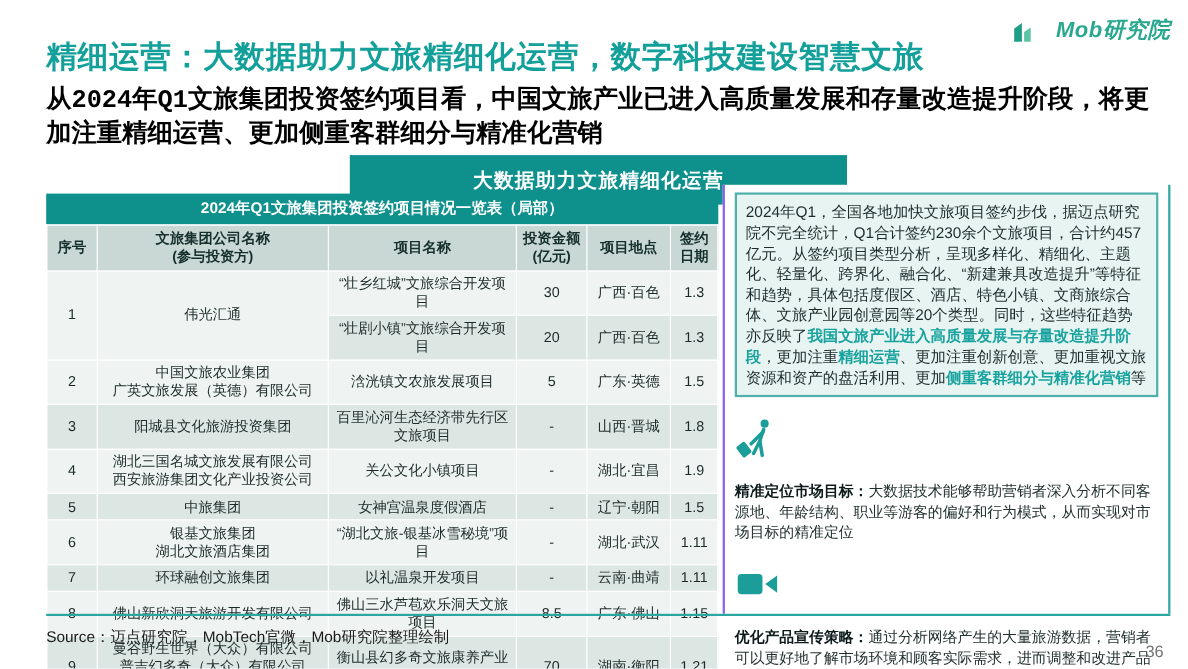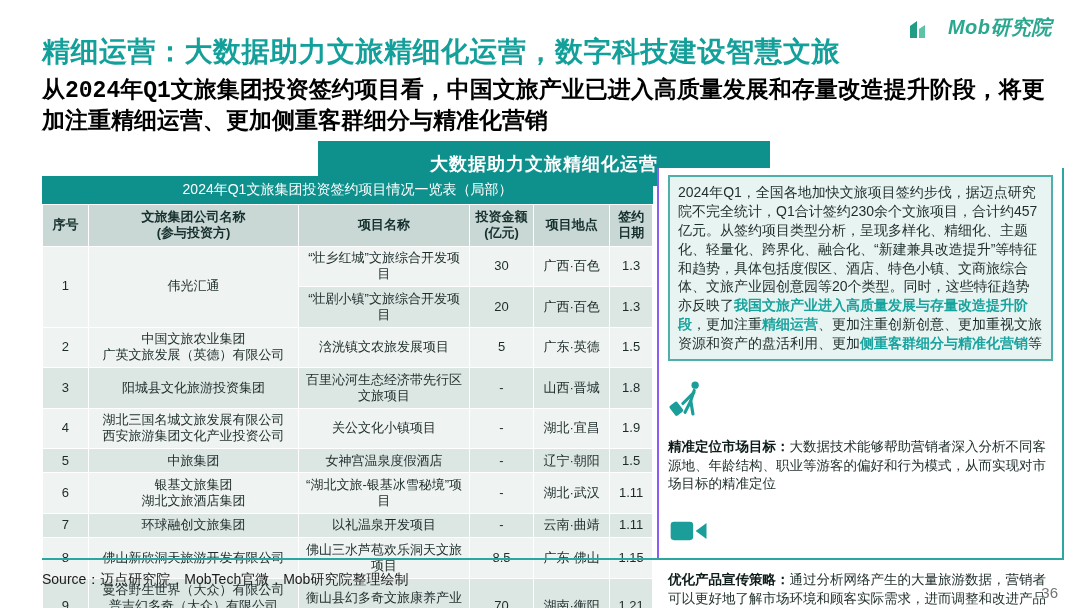--- a/index.html
+++ b/index.html
@@ -1,34 +1,34 @@
 <!DOCTYPE html>
 <html><head>
 <meta charset="utf-8">
 <style>
   * { margin:0; padding:0; box-sizing:border-box; }
   html,body { background:#fff; }
   body { font-family:"Liberation Sans","DejaVu Sans",sans-serif; }
   .slide { position:relative; width:1080px; height:608px; background:#fff; overflow:hidden; }
 
   
-  .logo { position:absolute; top:14px; right:28px; display:flex; align-items:center; gap:16px; }
+  .logo { position:absolute; top:14px; right:16px; display:flex; align-items:center; gap:16px; }
   .logo-text { font-size:20px; font-weight:bold; font-style:italic; color:#2aa88f; letter-spacing:0.5px; }
 
   
   .title { position:absolute; left:42px; top:33px; width:980px; font-size:28px; font-weight:bold; color:#14a09a; letter-spacing:0.5px; }
   .subtitle { position:absolute; left:42px; top:76px; width:1004px; font-size:23px; font-weight:bold; color:#000; line-height:1.33;font-family:Liberation Mono, monospace; }
 
   
   .banner { position:absolute; left:318px; top:141px; width:452px; height:45px; background:#0e908d;
             color:#fff; font-size:18px; font-weight:bold; display:flex; align-items:center; justify-content:center; letter-spacing:1px; }
 
   
   .table-wrap { position:absolute; left:42px; top:176px; width:611px; }
-  .table-title { background:#0e908d; color:#fff; font-size:14px; font-weight:normal; text-align:center; padding:5px 0; }
+  .table-title { background:#0e908d; color:#fff; font-size:14px; font-weight:bold; text-align:center; padding:5px 0; }
   table { width:100%; border-collapse:collapse; table-layout:fixed; }
   th, td { border:1.5px solid #ffffff; text-align:center; vertical-align:middle; white-space:pre-line; }
   thead th { background:#c9d8d5; color:#16302d; font-size:13px; font-weight:bold; padding:4px 2px; line-height:1.25; }
   tbody td { font-size:13px; color:#1c2b29; padding:3.5px 3px; line-height:1.25; }
   tbody tr:nth-child(odd) td { background:#eff4f2; }
   tbody tr:nth-child(even) td { background:#dce7e4; }
   .col-no{width:7.5%} .col-co{width:34.5%} .col-pr{width:28%} .col-am{width:10.5%} .col-lo{width:12.5%} .col-da{width:7%}
 
   
   .panel { position:absolute; left:657px; top:168px; width:407px; height:390px;

